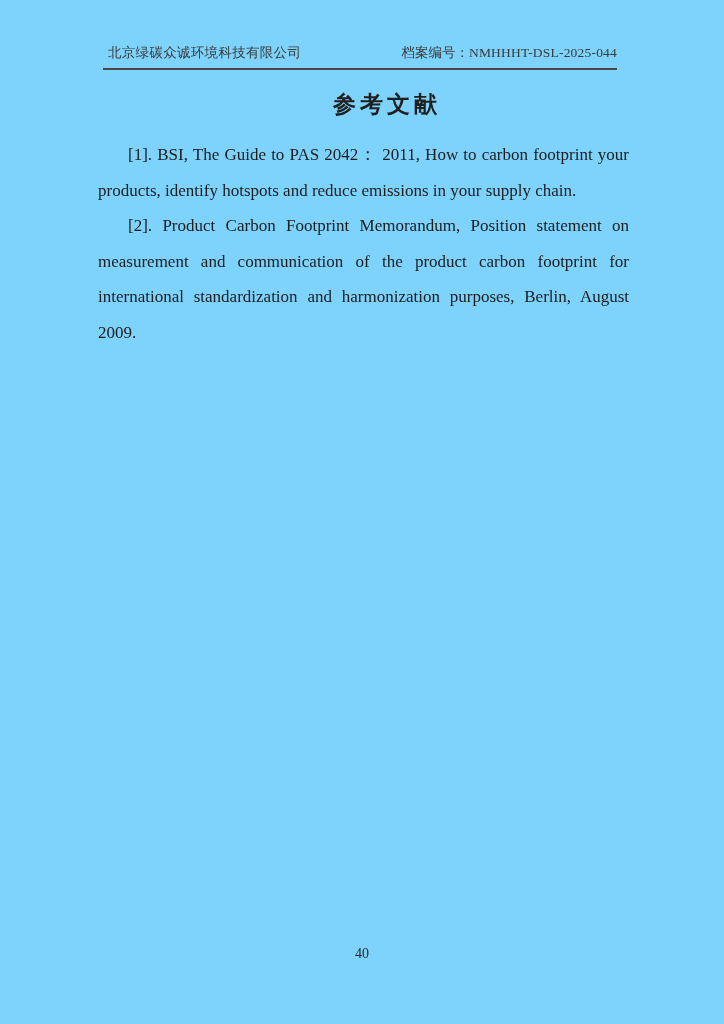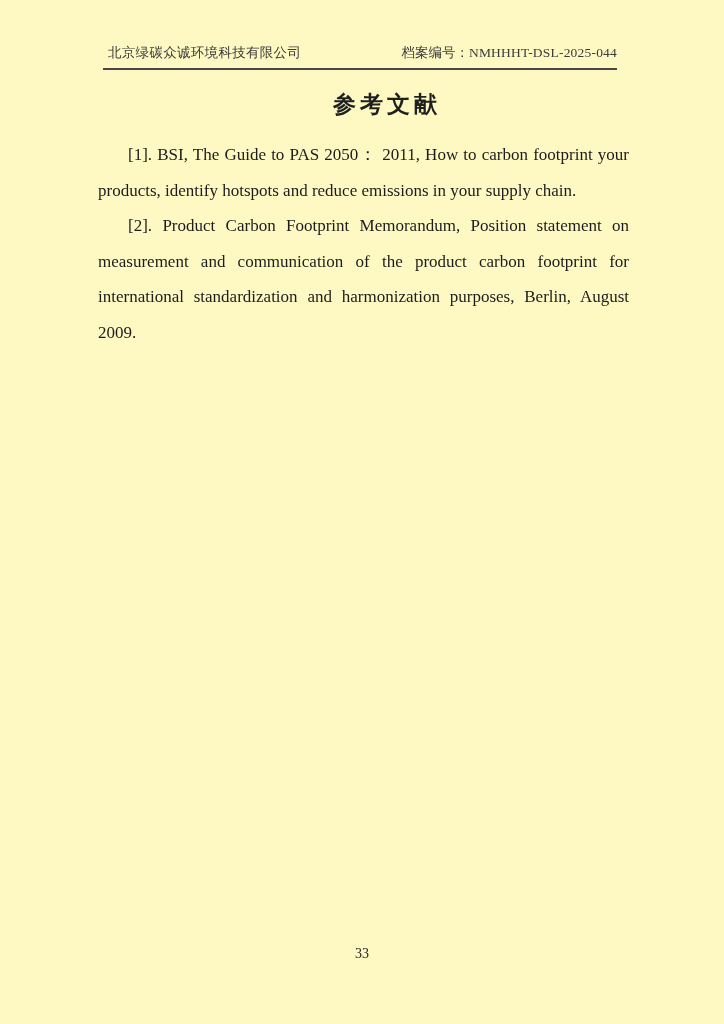--- a/index.html
+++ b/index.html
@@ -4,21 +4,21 @@
 <style>
   html, body {
     margin: 0;
     padding: 0;
     background: #ffffff;
   }
   .page {
     position: relative;
     width: 724px;
     height: 1024px;
-    background: #fef9c3;
+    background: #7dd3fc;
     overflow: hidden;
     font-family: "Liberation Serif", "DejaVu Serif", serif;
     color: #1c1c1c;
   }
 
   
   .page-header {
     position: absolute;
     top: 44px;
     left: 103px;
@@ -102,19 +102,19 @@
       <span class="header-docno">
         <span>档案编号：</span><span class="docno-value">NMHHHT-DSL-2025-044</span>
       </span>
     </div>
     <div class="header-divider"></div>
   </div>
 
   <div class="page-title">参考文献</div>
 
   <div class="references">
-    <p>[1]. BSI, The Guide to PAS 2050： 2011, How to carbon footprint your products, identify hotspots and reduce emissions in your supply chain.</p>
+    <p>[1]. BSI, The Guide to PAS 2042： 2011, How to carbon footprint your products, identify hotspots and reduce emissions in your supply chain.</p>
     <p>[2]. Product Carbon Footprint Memorandum, Position statement on measurement and communication of the product carbon footprint for international standardization and harmonization purposes, Berlin, August 2009.</p>
   </div>
 
-  <div class="page-number">33</div>
+  <div class="page-number">40</div>
 
 </div>
 
 </body></html>

